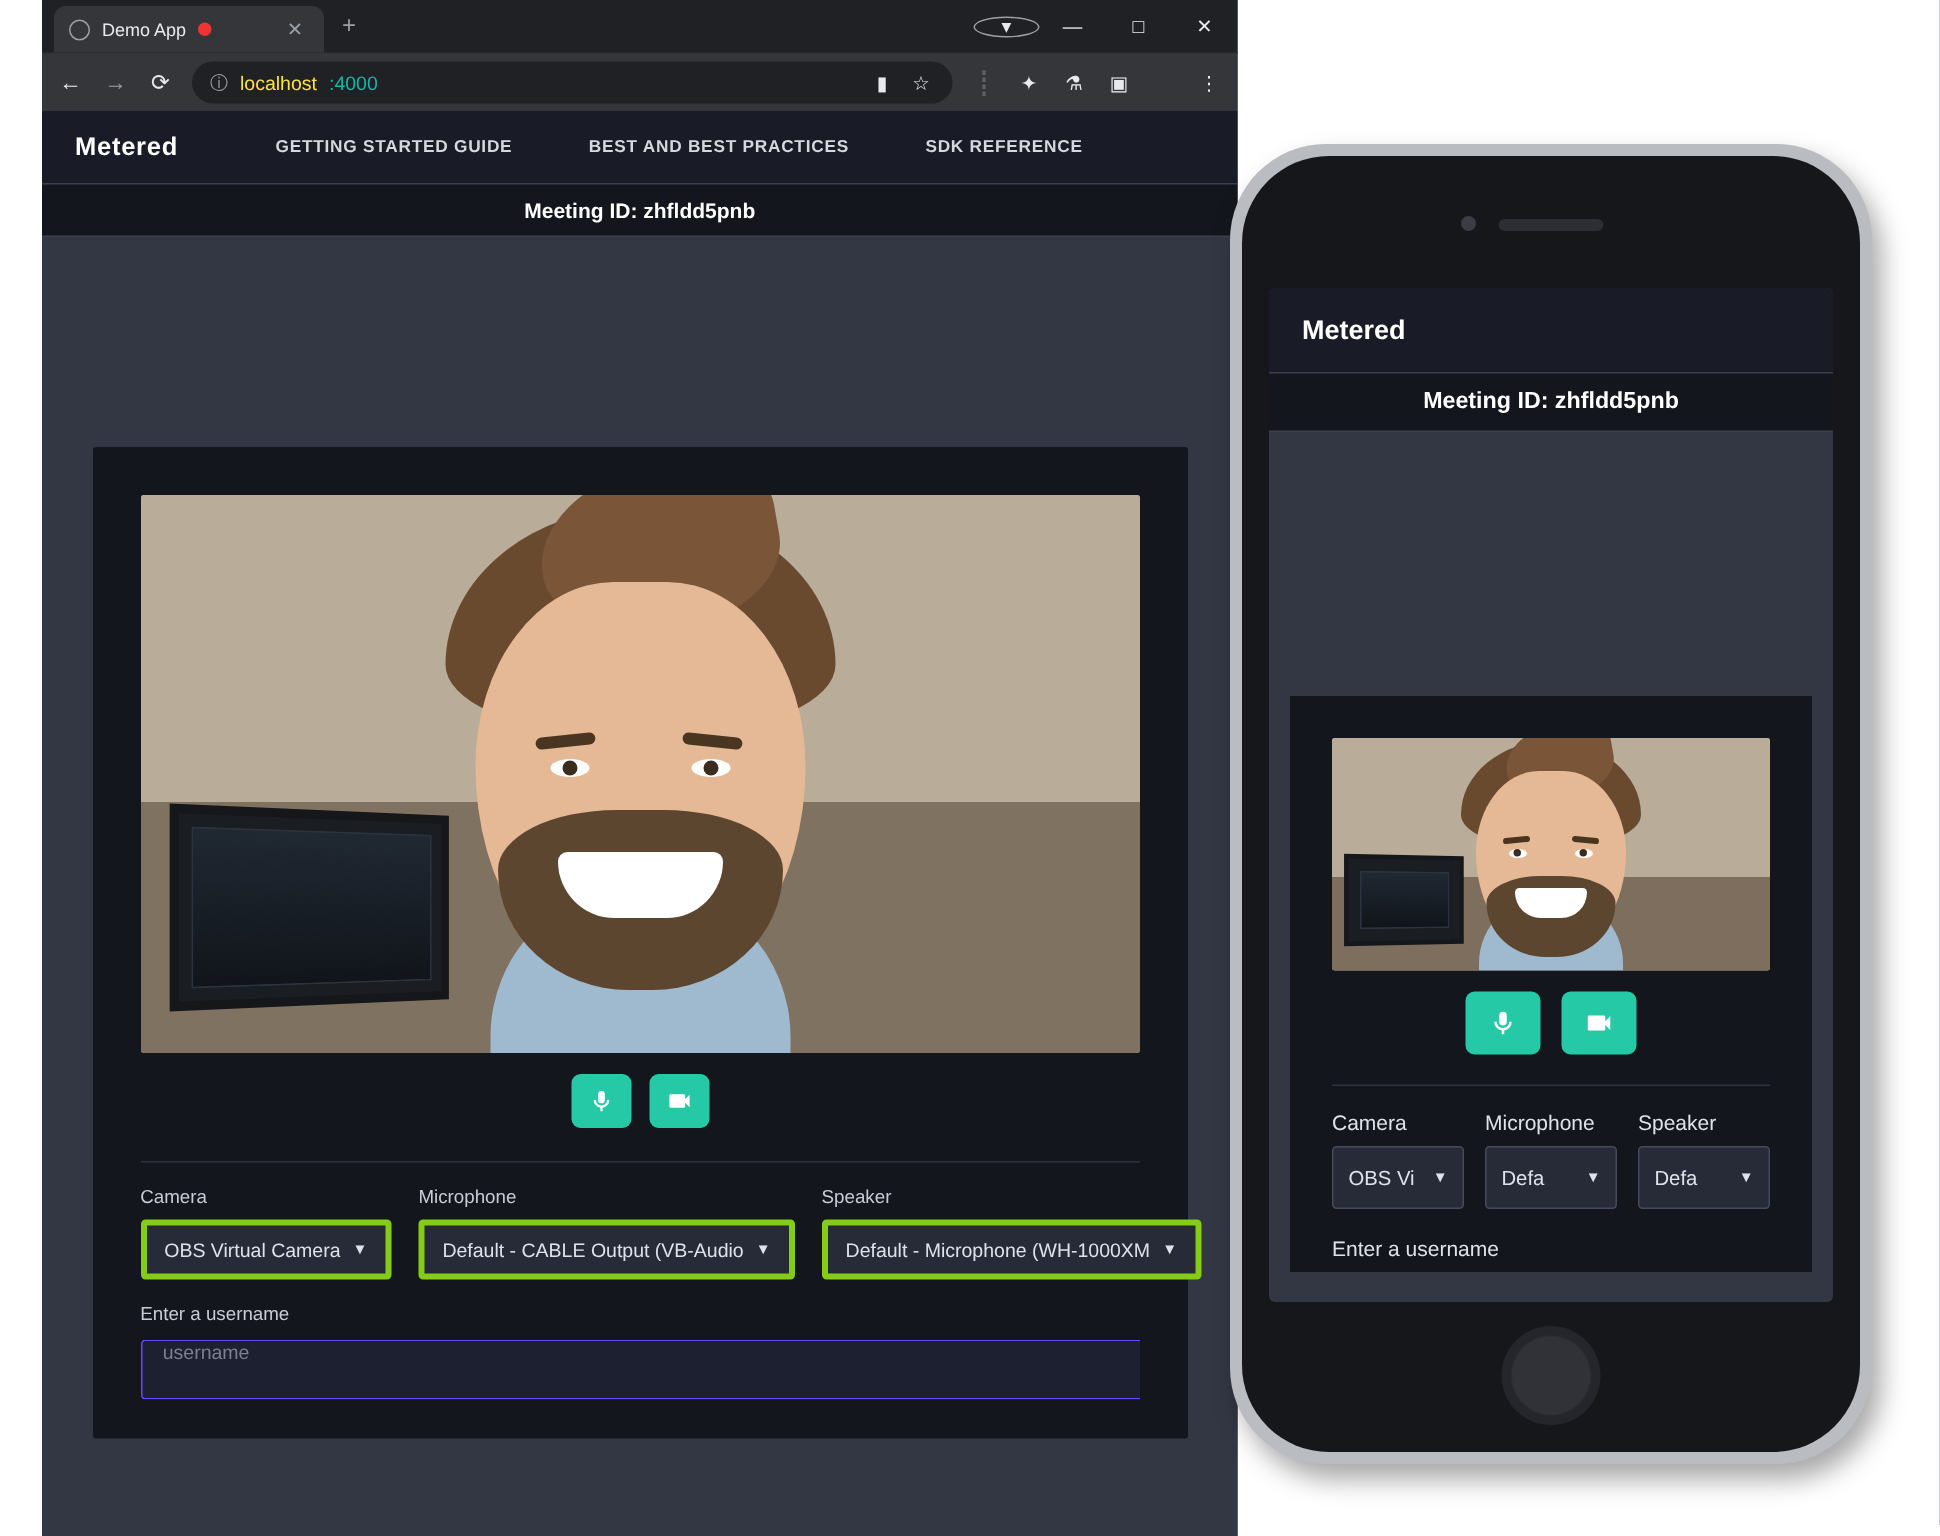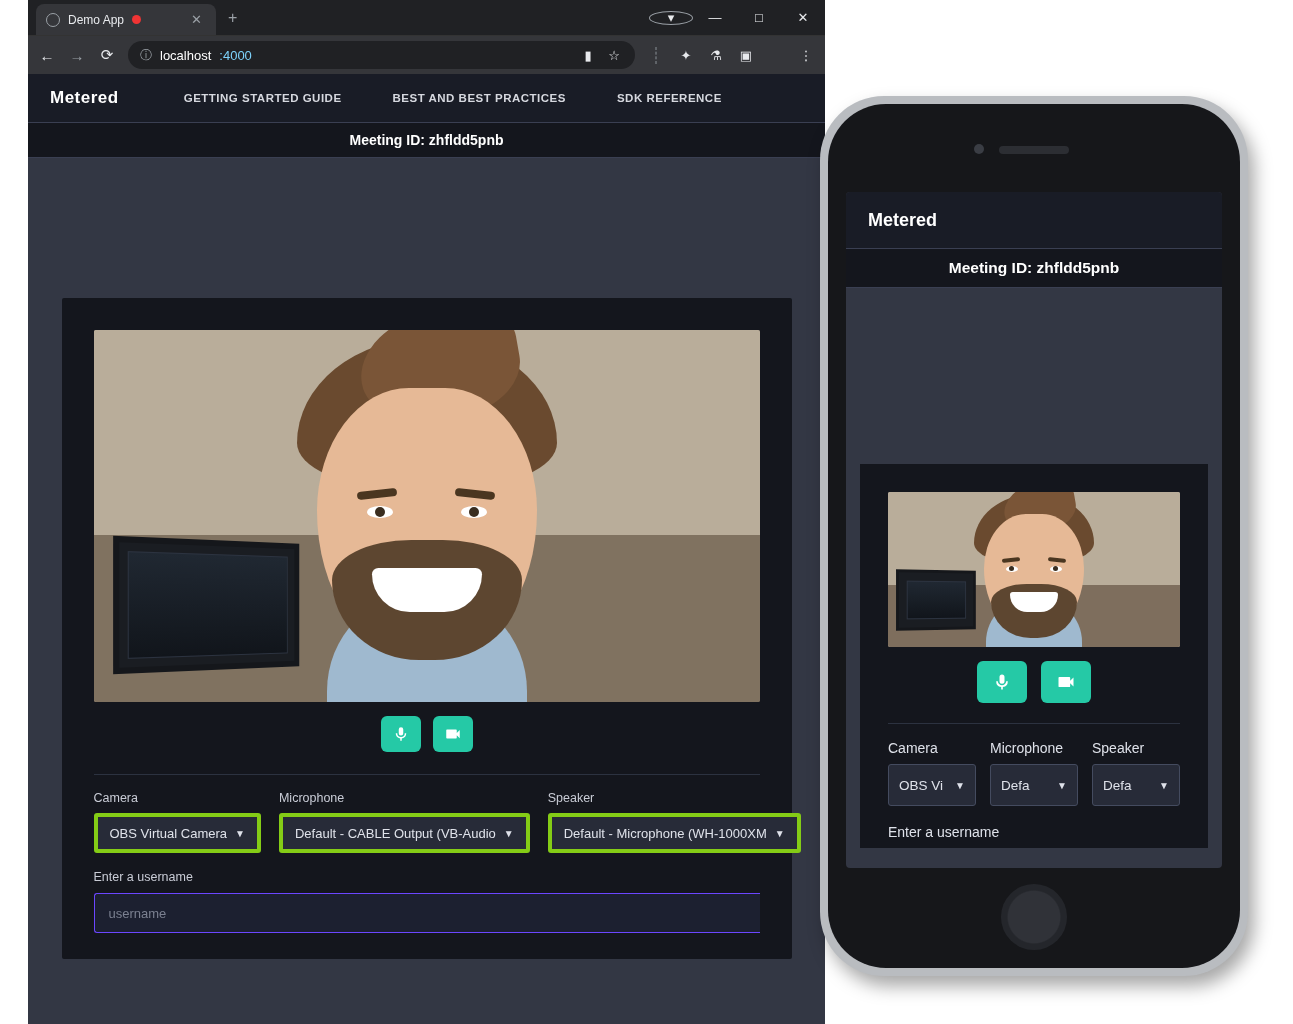--- a/index.html
+++ b/index.html
@@ -30,22 +30,22 @@
 
   .addrbar {
     height:38px; background:#35363a; display:flex; align-items:center; padding:0 10px; gap:12px;
   }
   .navicn { color:#9aa0a6; font-size:15px; display:flex;align-items:center;justify-content:center;width:18px; }
   .navicn.act { color:#e8eaed; }
   .url {
     flex:1; height:28px; background:#202124; border-radius:14px; display:flex; align-items:center;
     padding:0 12px; gap:8px; font-size:13px; color:#9aa0a6;
   }
-  .url .host { color:#ffffff; }
-  .url .port { color:#7dd3fc; }
+  .url .host { color:#fde047; }
+  .url .port { color:#14b8a6; }
   .ricon { color:#e8eaed; font-size:13px; width:18px; text-align:center;}
   .dotsq{width:14px;height:14px;border:1px dashed #5f6368;}
   .avatar{width:18px;height:18px;background:#e8eaed;border-radius:2px;}
 
   .page {
     flex:1; background:#333744; display:flex; flex-direction:column; overflow:hidden;
   }
   .appbar {
     height:48px; background:#191c26; display:flex; align-items:center; padding:0 22px; gap:32px;
     font-size:12px; letter-spacing:.5px;
@@ -94,21 +94,21 @@
     font-size:13px;color:#dfe2ea;overflow:hidden;white-space:nowrap;
   }
   .select .caret{font-size:10px;color:#dfe2ea;flex:none;margin-left:8px;}
   .select .txt{overflow:hidden;text-overflow:ellipsis;}
 
   .userrow{margin-top:14px;}
   .joinrow{display:flex;margin-top:8px;}
   .uname{
     flex:1;height:40px;background:#1c2030;border:1px solid #6b46ff;border-right:none;
     border-top-left-radius:3px;border-bottom-left-radius:3px;padding:0 14px;font-size:13px;color:#7b8090;
-    display:flex;align-items:center;
+    display:flex;align-items:flex-start;
   }
   .joinbtn{
     width:160px;height:40px;background:#7b2bff;color:#fff;font-weight:700;font-size:11.5px;
     border-top-right-radius:3px;border-bottom-right-radius:3px;display:flex;align-items:center;justify-content:center;letter-spacing:.3px;
   }
 
   
   .phone {
     position:absolute; left:820px; top:96px; width:428px; height:880px;
   }

